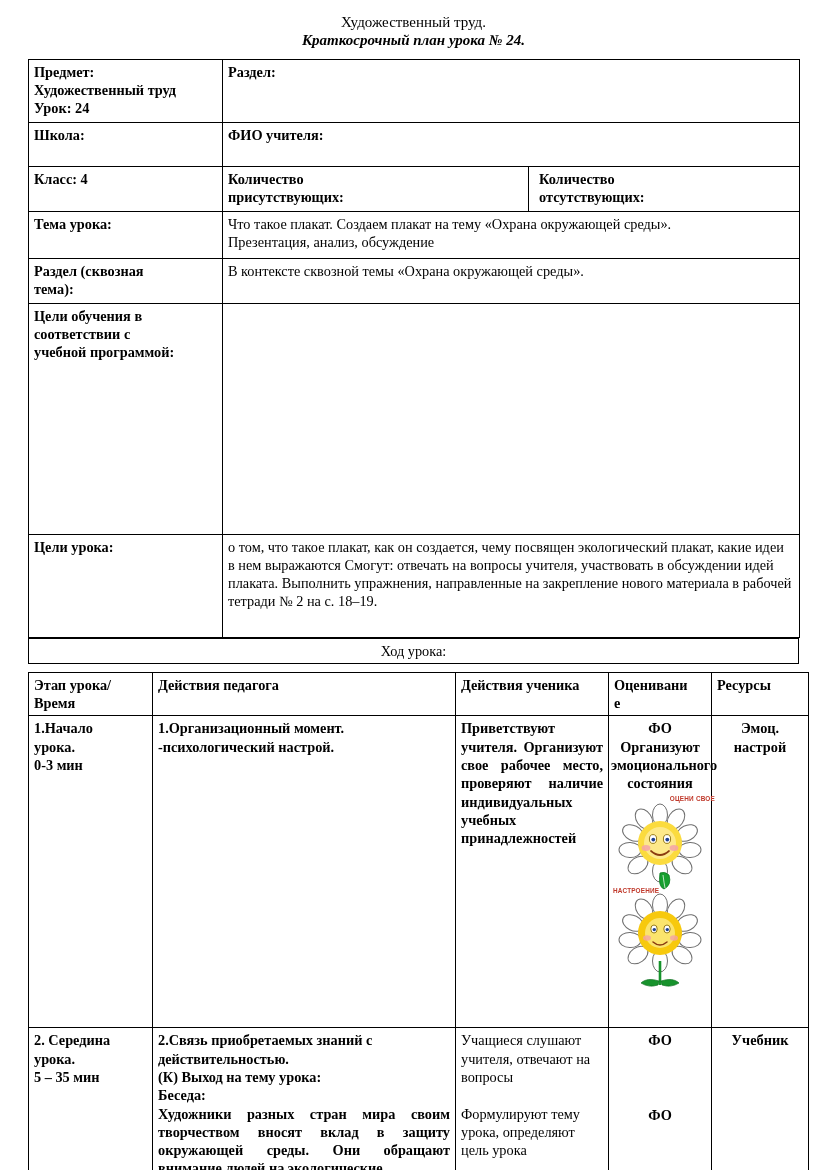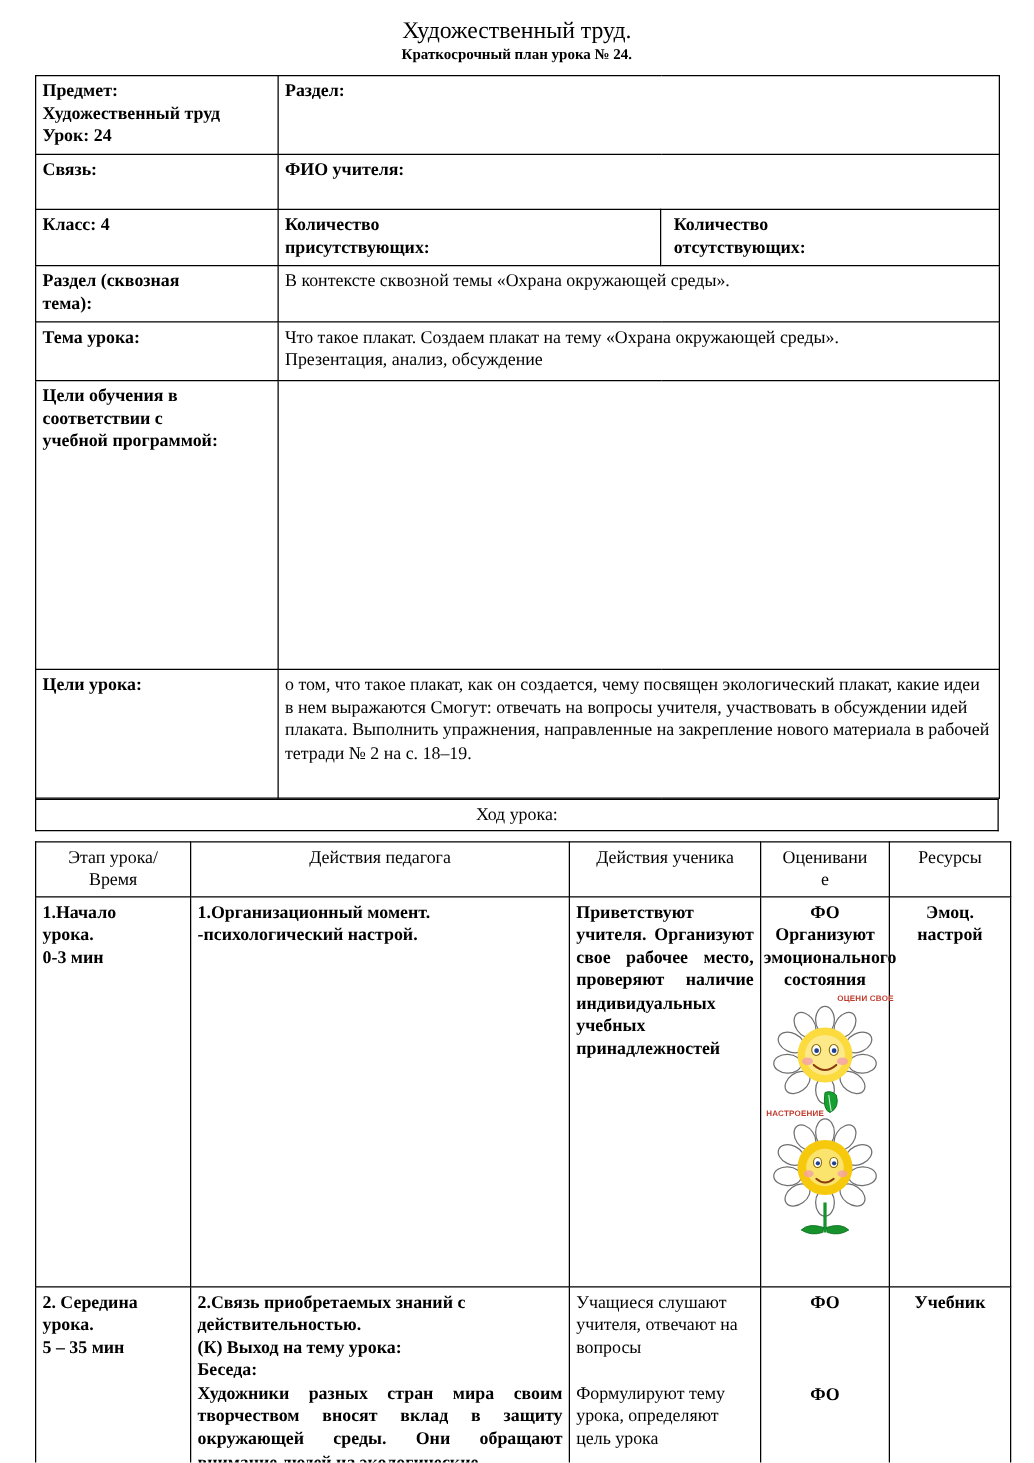--- a/index.html
+++ b/index.html
@@ -23,27 +23,28 @@
     padding: 0 28px;
   }
 
   
   .doc-title-wrap {
     padding-top: 14px;
     text-align: center;
     line-height: 1.15;
   }
   .doc-title-1 {
-    font-size: 19px;
+    font-size: 15px;
     font-weight: 400;
   }
   .doc-title-2 {
-    font-size: 12px;
+    font-size: 15px;
     font-weight: 700;
     margin-top: 1px;
+    font-style: italic;
   }
 
   
   table.grid {
     border-collapse: collapse;
     width: 771px;
     table-layout: fixed;
   }
   table.grid td {
     border: 1px solid #000000;
@@ -61,22 +62,21 @@
   
   #flow-wrap { margin-top: 0; }
   .flow-banner td {
     text-align: center;
     font-weight: 400;
     padding-top: 4px;
     padding-bottom: 16px;
   }
 
   .colhead td {
-    text-align: center;
-    font-weight: 400;
+    font-weight: 700;
     padding-top: 4px;
     padding-bottom: 4px;
   }
 
   
   .flower-figure {
     position: relative;
     width: 100%;
     margin-top: 2px;
     overflow: visible;
@@ -123,50 +123,50 @@
       <tr>
         <td class="b" style="height:56px">
           <div>Предмет:</div>
           <div>Художественный труд</div>
           <div>Урок: 24</div>
         </td>
         <td class="b" colspan="2">Раздел:</td>
       </tr>
 
       <tr>
-        <td class="b" style="height:37px">Связь:</td>
+        <td class="b" style="height:37px">Школа:</td>
         <td class="b" colspan="2">ФИО учителя:</td>
       </tr>
 
       <tr>
         <td class="b" style="height:38px">Класс: 4</td>
         <td class="b">
           <div>Количество</div>
           <div>присутствующих:</div>
         </td>
         <td class="b" style="padding-left:10px">
           <div>Количество</div>
           <div>отсутствующих:</div>
         </td>
       </tr>
 
       <tr>
-        <td class="b" style="height:38px">
-          <div>Раздел (сквозная</div>
-          <div>тема):</div>
-        </td>
-        <td colspan="2">В контексте сквозной темы  «Охрана окружающей среды».</td>
-      </tr>
-
-      <tr>
         <td class="b" style="height:40px">Тема урока:</td>
         <td colspan="2">
           <div>Что такое плакат. Создаем плакат на тему «Охрана окружающей среды».</div>
           <div>Презентация, анализ, обсуждение</div>
         </td>
+      </tr>
+
+      <tr>
+        <td class="b" style="height:38px">
+          <div>Раздел (сквозная</div>
+          <div>тема):</div>
+        </td>
+        <td colspan="2">В контексте сквозной темы  «Охрана окружающей среды».</td>
       </tr>
 
       <tr>
         <td class="b" style="height:224px">
           <div>Цели обучения в</div>
           <div>соответствии с</div>
           <div>учебной программой:</div>
         </td>
         <td colspan="2">
           <div></div>

